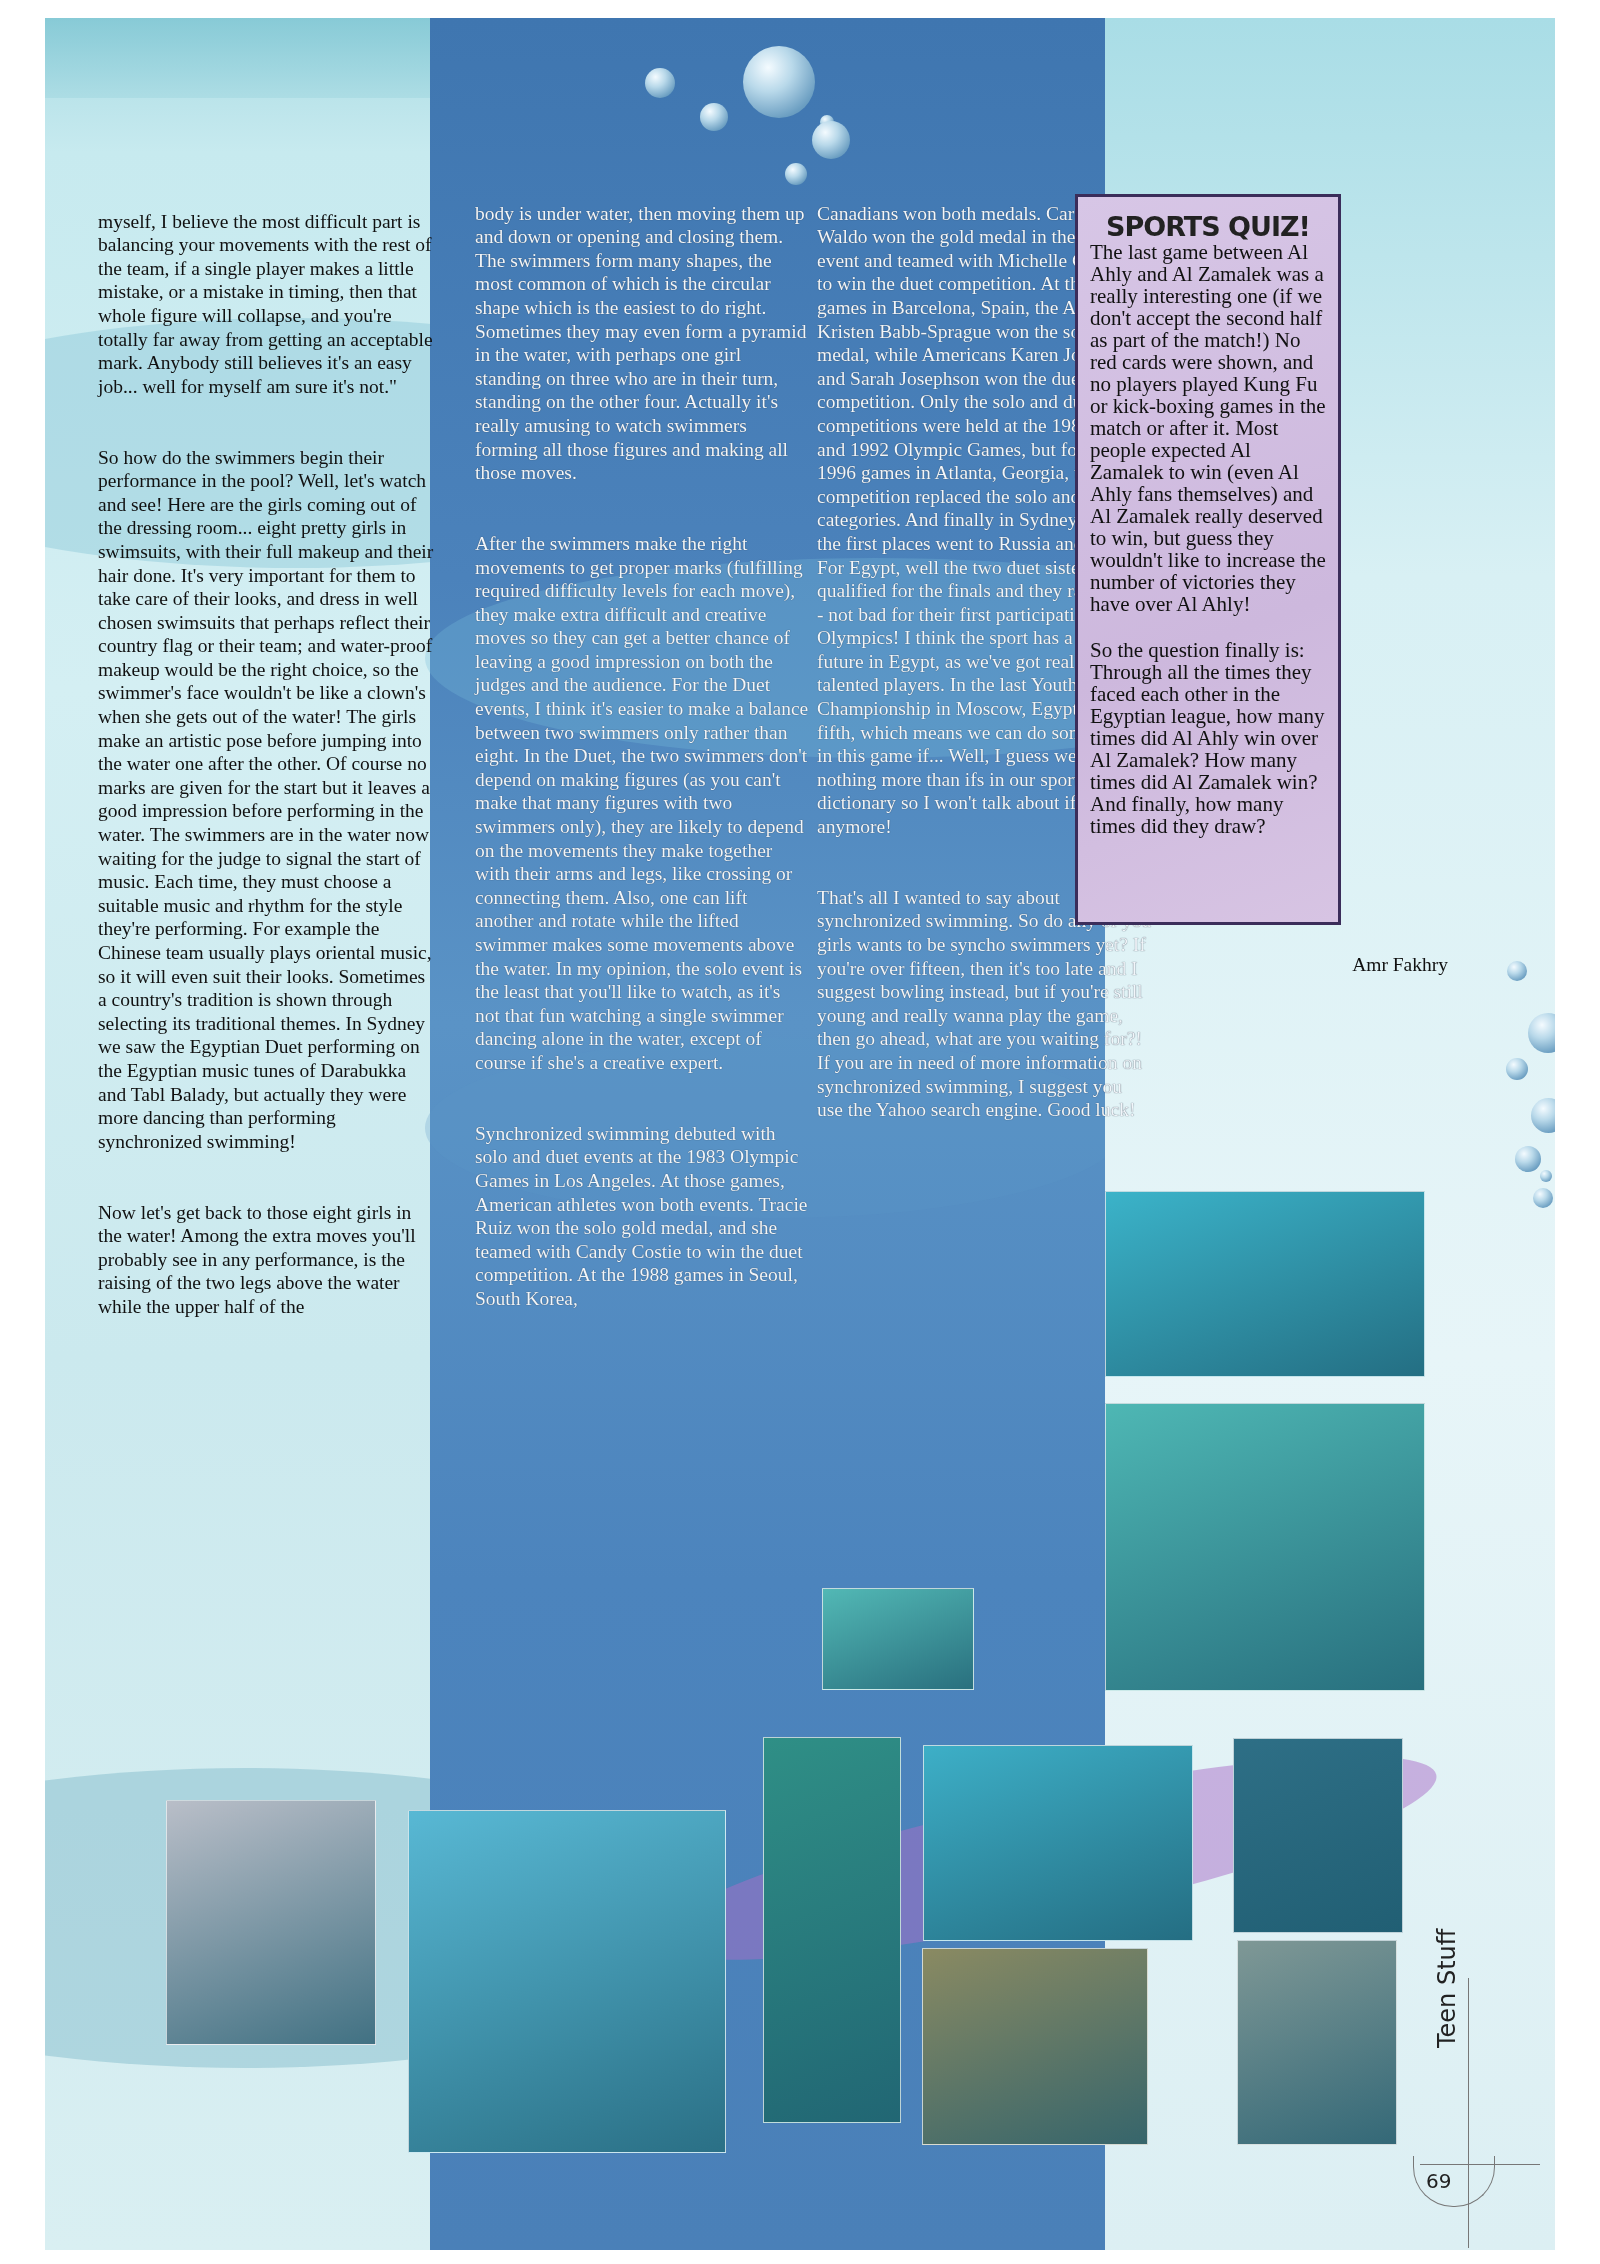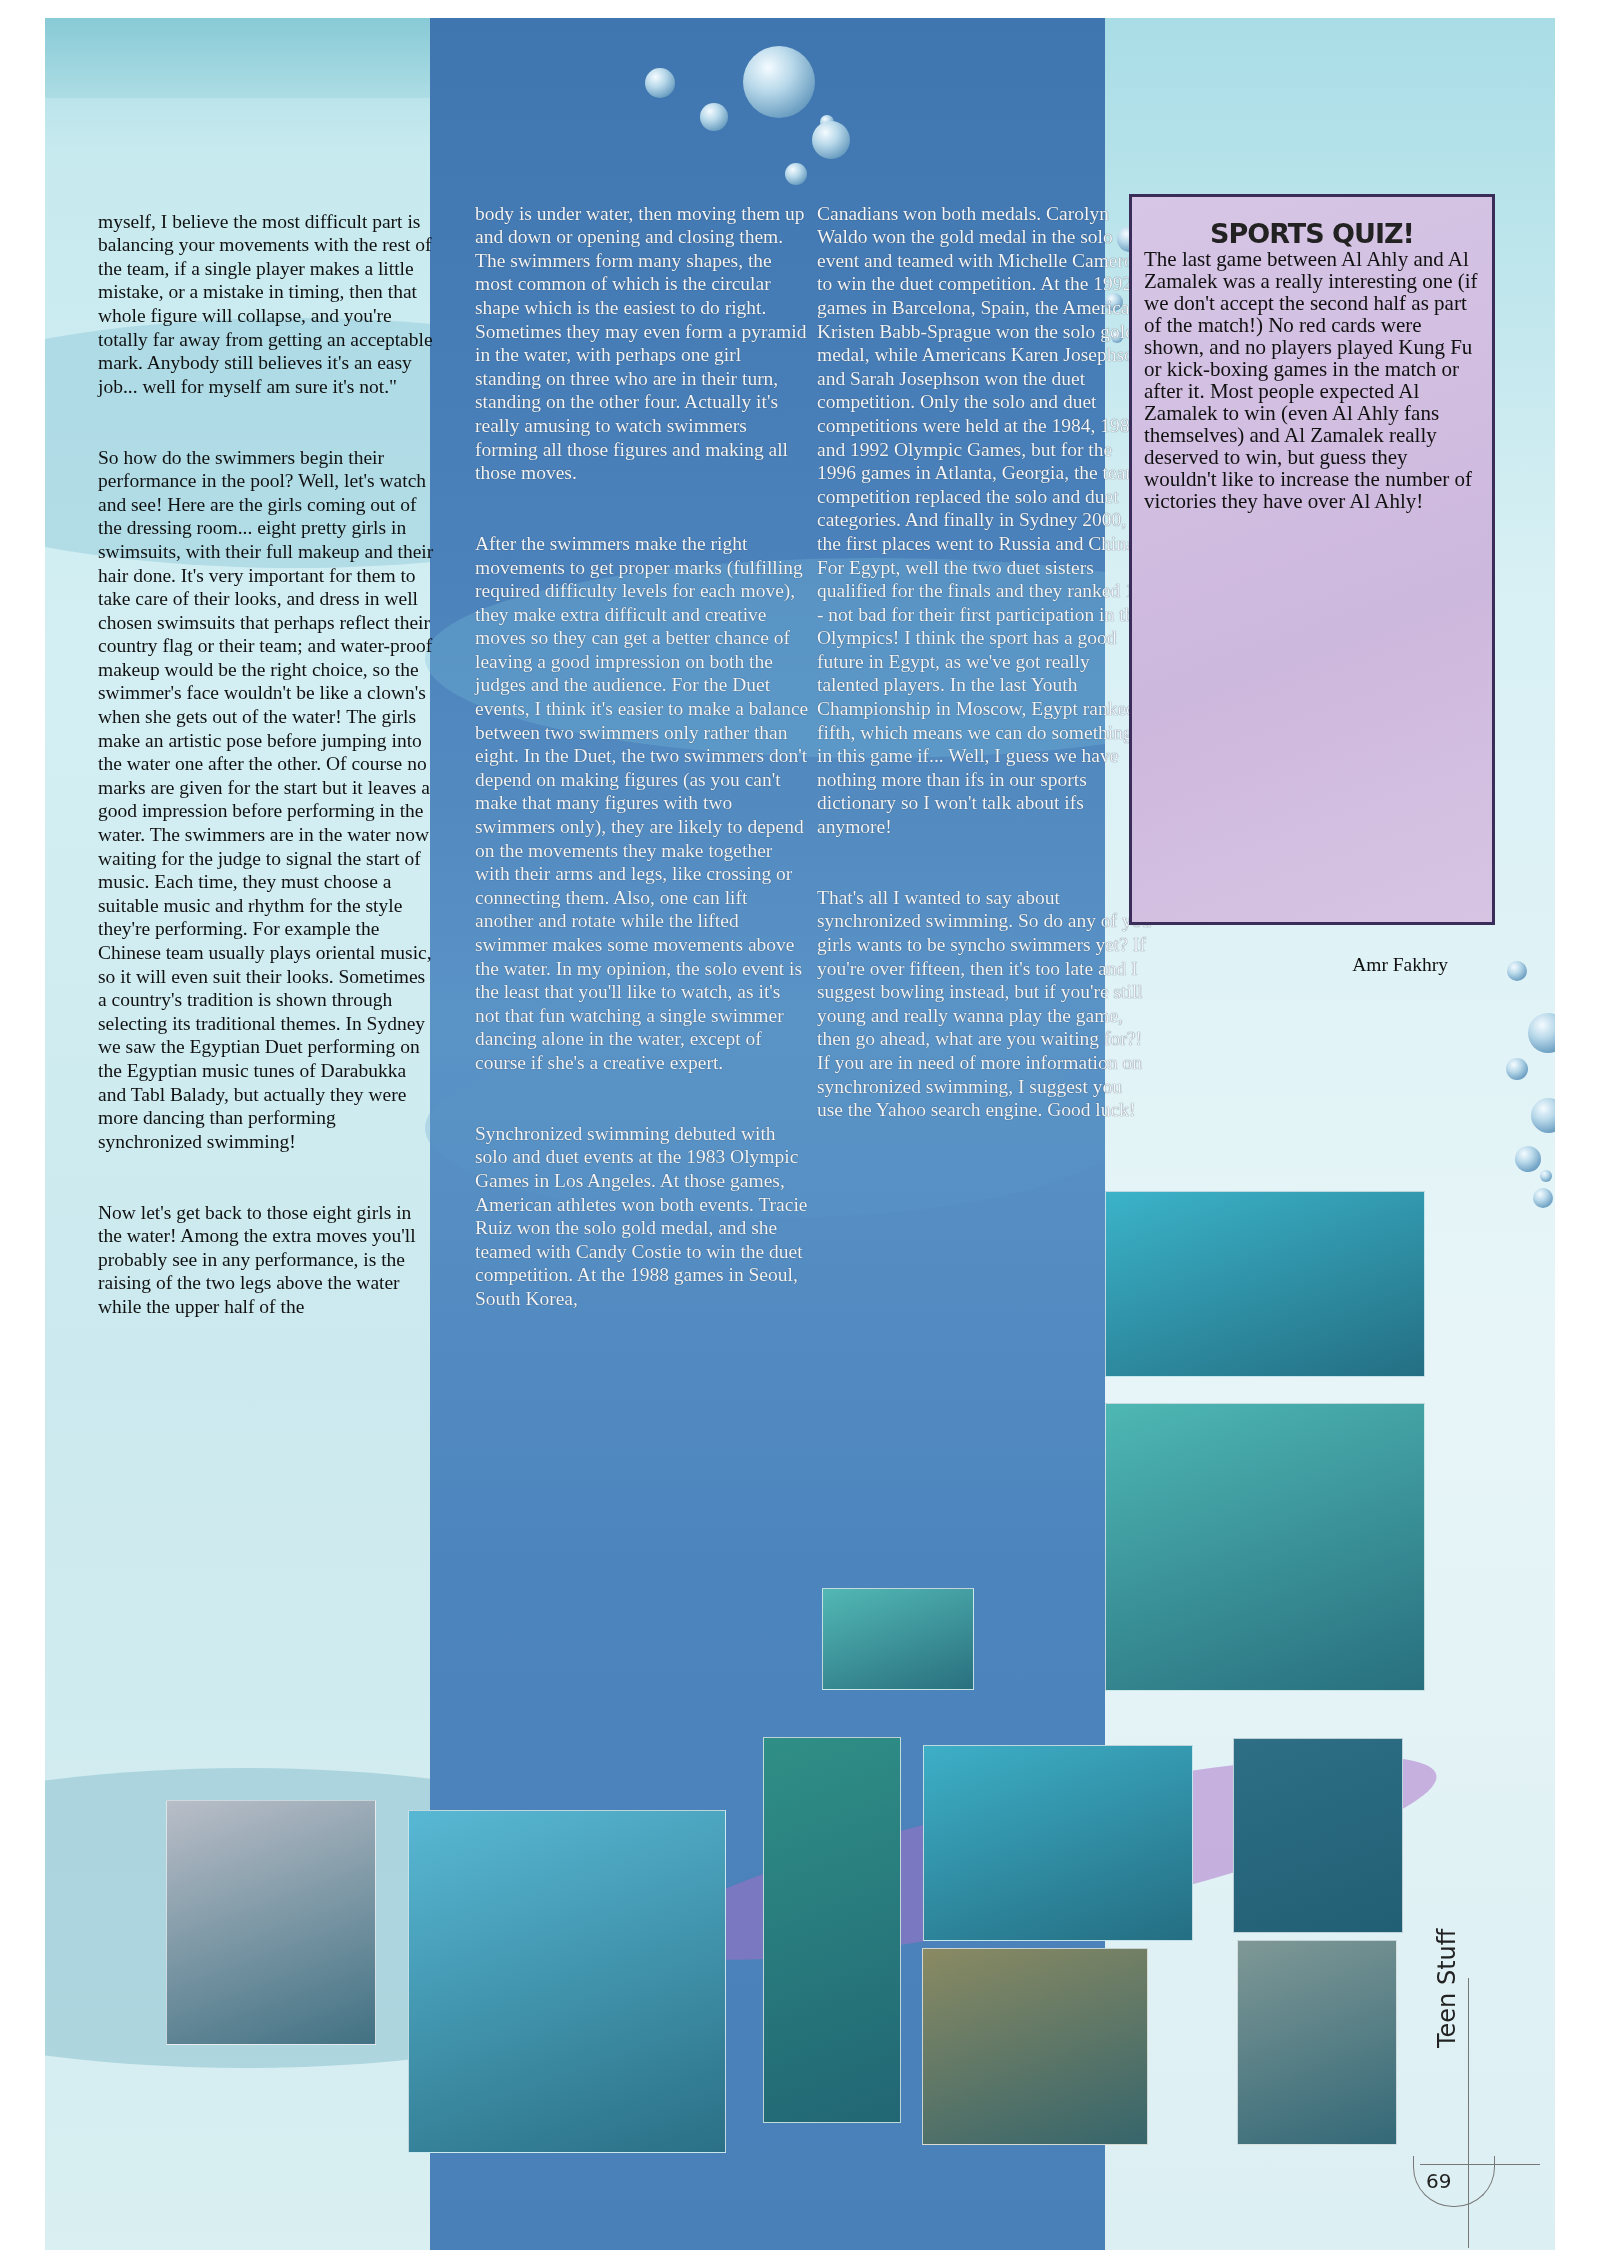--- a/index.html
+++ b/index.html
@@ -8,21 +8,21 @@
   .top-band { position:absolute; left:0; top:0; width:100%; height:80px; background:linear-gradient(180deg,#7fc6d3,#a9dbe3); opacity:.8; }
   .wave { position:absolute; border-radius:50%; background:rgba(120,190,210,.35); }
   .blue-col { position:absolute; left:385px; top:0; width:680px; height:2232px; background:linear-gradient(180deg,#3f76b0 0%,#4b82bb 25%,#5a93c6 45%,#4c84bd 70%,#4a80b8 100%); }
   .right-strip { position:absolute; left:1060px; top:0; width:450px; height:2232px; background:linear-gradient(180deg,#a9dde6 0%,#d8f0f4 25%,#e7f5f8 60%,#dceff3 100%); }
   .purple-swoosh { position:absolute; left:600px; top:1780px; width:800px; height:120px; background:rgba(170,110,200,.5); transform:rotate(-12deg); border-radius:50%; }
   .col { position:absolute; font-size:19.5px; line-height:23.6px; white-space:pre-line; }
   .col1 { left:53px; top:168px; width:340px; color:#111; }
   .col2 { left:430px; top:160px; width:335px; color:#f2f6fa; text-shadow:0 0 1px #234; }
   .col3 { left:772px; top:160px; width:335px; color:#f2f6fa; text-shadow:0 0 1px #234; }
   .para { margin:0 0 23.6px 0; }
-  .quiz { position:absolute; left:1084px; top:176px; width:366px; height:731px; background:linear-gradient(160deg,#d7c6e6,#cdb8dd 60%,#d7c4e3); border:3px solid #3b2d5a; box-sizing:border-box; padding:21px 12px 0 12px; color:#111; }
+  .quiz { position:absolute; left:1030px; top:176px; width:266px; height:731px; background:linear-gradient(160deg,#d7c6e6,#cdb8dd 60%,#d7c4e3); border:3px solid #3b2d5a; box-sizing:border-box; padding:14px 12px 0 12px; color:#111; }
   .quiz h2 { margin:2px 0 0 0; text-align:center; font-family:"DejaVu Sans", sans-serif; font-weight:bold; font-size:27px; letter-spacing:-1px; color:#222; line-height:28px; }
   .quiz p { margin:0 0 23.6px 0; font-size:21px; line-height:22px; }
   .signoff { position:absolute; left:1103px; top:935px; width:300px; font-size:19.5px; line-height:23.6px; color:#111; }
   .signoff .author { text-align:right; }
   .bubble { position:absolute; border-radius:50%; background:radial-gradient(circle at 35% 30%,#f4fbff 0%,#b9d9ea 35%,#6c9fc2 75%,#4f83ab 100%); }
   .photo { position:absolute; border:1px solid rgba(255,255,255,.7); box-sizing:border-box; }
   .footer-line-v { position:absolute; left:1423px; top:1960px; width:1px; height:270px; background:#777; }
   .footer-line-h { position:absolute; left:1375px; top:2146px; width:120px; height:1px; background:#777; }
   .footer-arc { position:absolute; left:1368px; top:2138px; width:80px; height:50px; border:1px solid #777; border-top:none; border-radius:0 0 40px 40px; }
   .section-tag { position:absolute; left:1388px; top:2030px; transform:rotate(-90deg); transform-origin:left top; font-family:"DejaVu Sans", sans-serif; font-size:24px; color:#222; white-space:nowrap; }
@@ -71,20 +71,21 @@
   </div>
 
   <div class="col col3">
     <p class="para">Canadians won both medals. Carolyn Waldo won the gold medal in the solo event and teamed with Michelle Cameron to win the duet competition. At the 1992 games in Barcelona, Spain, the American Kristen Babb-Sprague won the solo gold medal, while Americans Karen Josephson and Sarah Josephson won the duet competition. Only the solo and duet competitions were held at the 1984, 1988 and 1992 Olympic Games, but for the 1996 games in Atlanta, Georgia, the team competition replaced the solo and duet categories. And finally in Sydney 2000, the first places went to Russia and China. For Egypt, well the two duet sisters qualified for the finals and they ranked 16 - not bad for their first participation in the Olympics! I think the sport has a good future in Egypt, as we've got really talented players. In the last Youth Championship in Moscow, Egypt ranked fifth, which means we can do something in this game if... Well, I guess we have nothing more than ifs in our sports dictionary so I won't talk about ifs anymore!</p>
     <p class="para">That's all I wanted to say about synchronized swimming. So do any of you girls wants to be syncho swimmers yet? If you're over fifteen, then it's too late and I suggest bowling instead, but if you're still young and really wanna play the game, then go ahead, what are you waiting for?! If you are in need of more information on synchronized swimming, I suggest you use the Yahoo search engine. Good luck!</p>
   </div>
 
   <div class="quiz">
     <h2>SPORTS QUIZ!</h2>
     <p>The last game between Al Ahly and Al Zamalek was a really interesting one (if we don't accept the second half as part of the match!) No red cards were shown, and no players played Kung Fu or kick-boxing games in the match or after it. Most people expected Al Zamalek to win (even Al Ahly fans themselves) and Al Zamalek really deserved to win, but guess they wouldn't like to increase the number of victories they have over Al Ahly!</p>
+    <p>So the question finally is: Through all the times they faced each other in the Egyptian league, how many times did Al Ahly win over Al Zamalek? How many times did Al Zamalek win? And finally, how many times did they draw?</p>
   </div>
 
   <div class="signoff">
     <div class="author">Amr Fakhry</div>
   </div>
 
   <div id="photos">
       <div class="photo" style="left: 1060px; top: 1173px; width: 320px; height: 186px; background: linear-gradient(160deg, rgb(59, 179, 201), rgb(29, 90, 110) 130%);"></div>
       <div class="photo" style="left: 1060px; top: 1385px; width: 320px; height: 288px; background: linear-gradient(160deg, rgb(78, 183, 180), rgb(29, 90, 110) 130%);"></div>
       <div class="photo" style="left: 777px; top: 1570px; width: 152px; height: 102px; background: linear-gradient(160deg, rgb(82, 184, 181), rgb(29, 90, 110) 130%);"></div>

